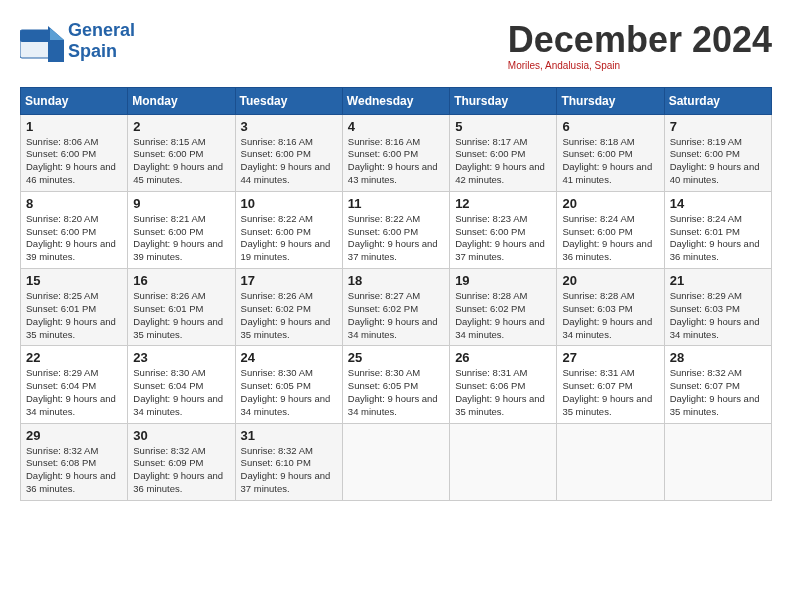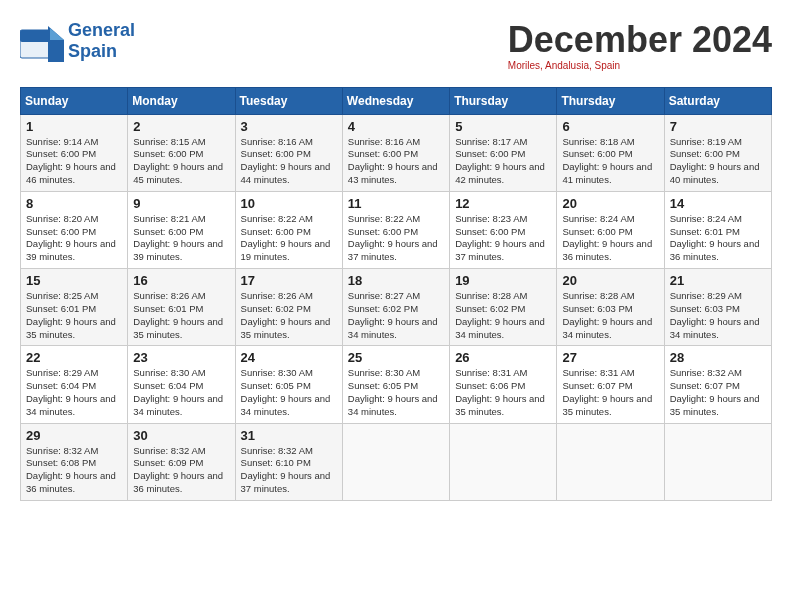--- a/index.html
+++ b/index.html
@@ -118,21 +118,21 @@
         <th>Thursday</th>
         <th>Thursday</th>
         <th>Saturday</th>
       </tr>
   </thead>
   <tbody id="calendar-body">
   <tr>
         <td>
         <span class="day-num">1</span>
         <div class="day-info">
-          <span>Sunrise: 9:14 AM</span><br>
+          <span>Sunrise: 8:06 AM</span><br>
           <span>Sunset: 6:00 PM</span><br>
           <span>Daylight: 9 hours and 46 minutes.</span>
         </div>
       </td>
         <td>
         <span class="day-num">2</span>
         <div class="day-info">
           <span>Sunrise: 8:15 AM</span><br>
           <span>Sunset: 6:00 PM</span><br>
           <span>Daylight: 9 hours and 45 minutes.</span>

